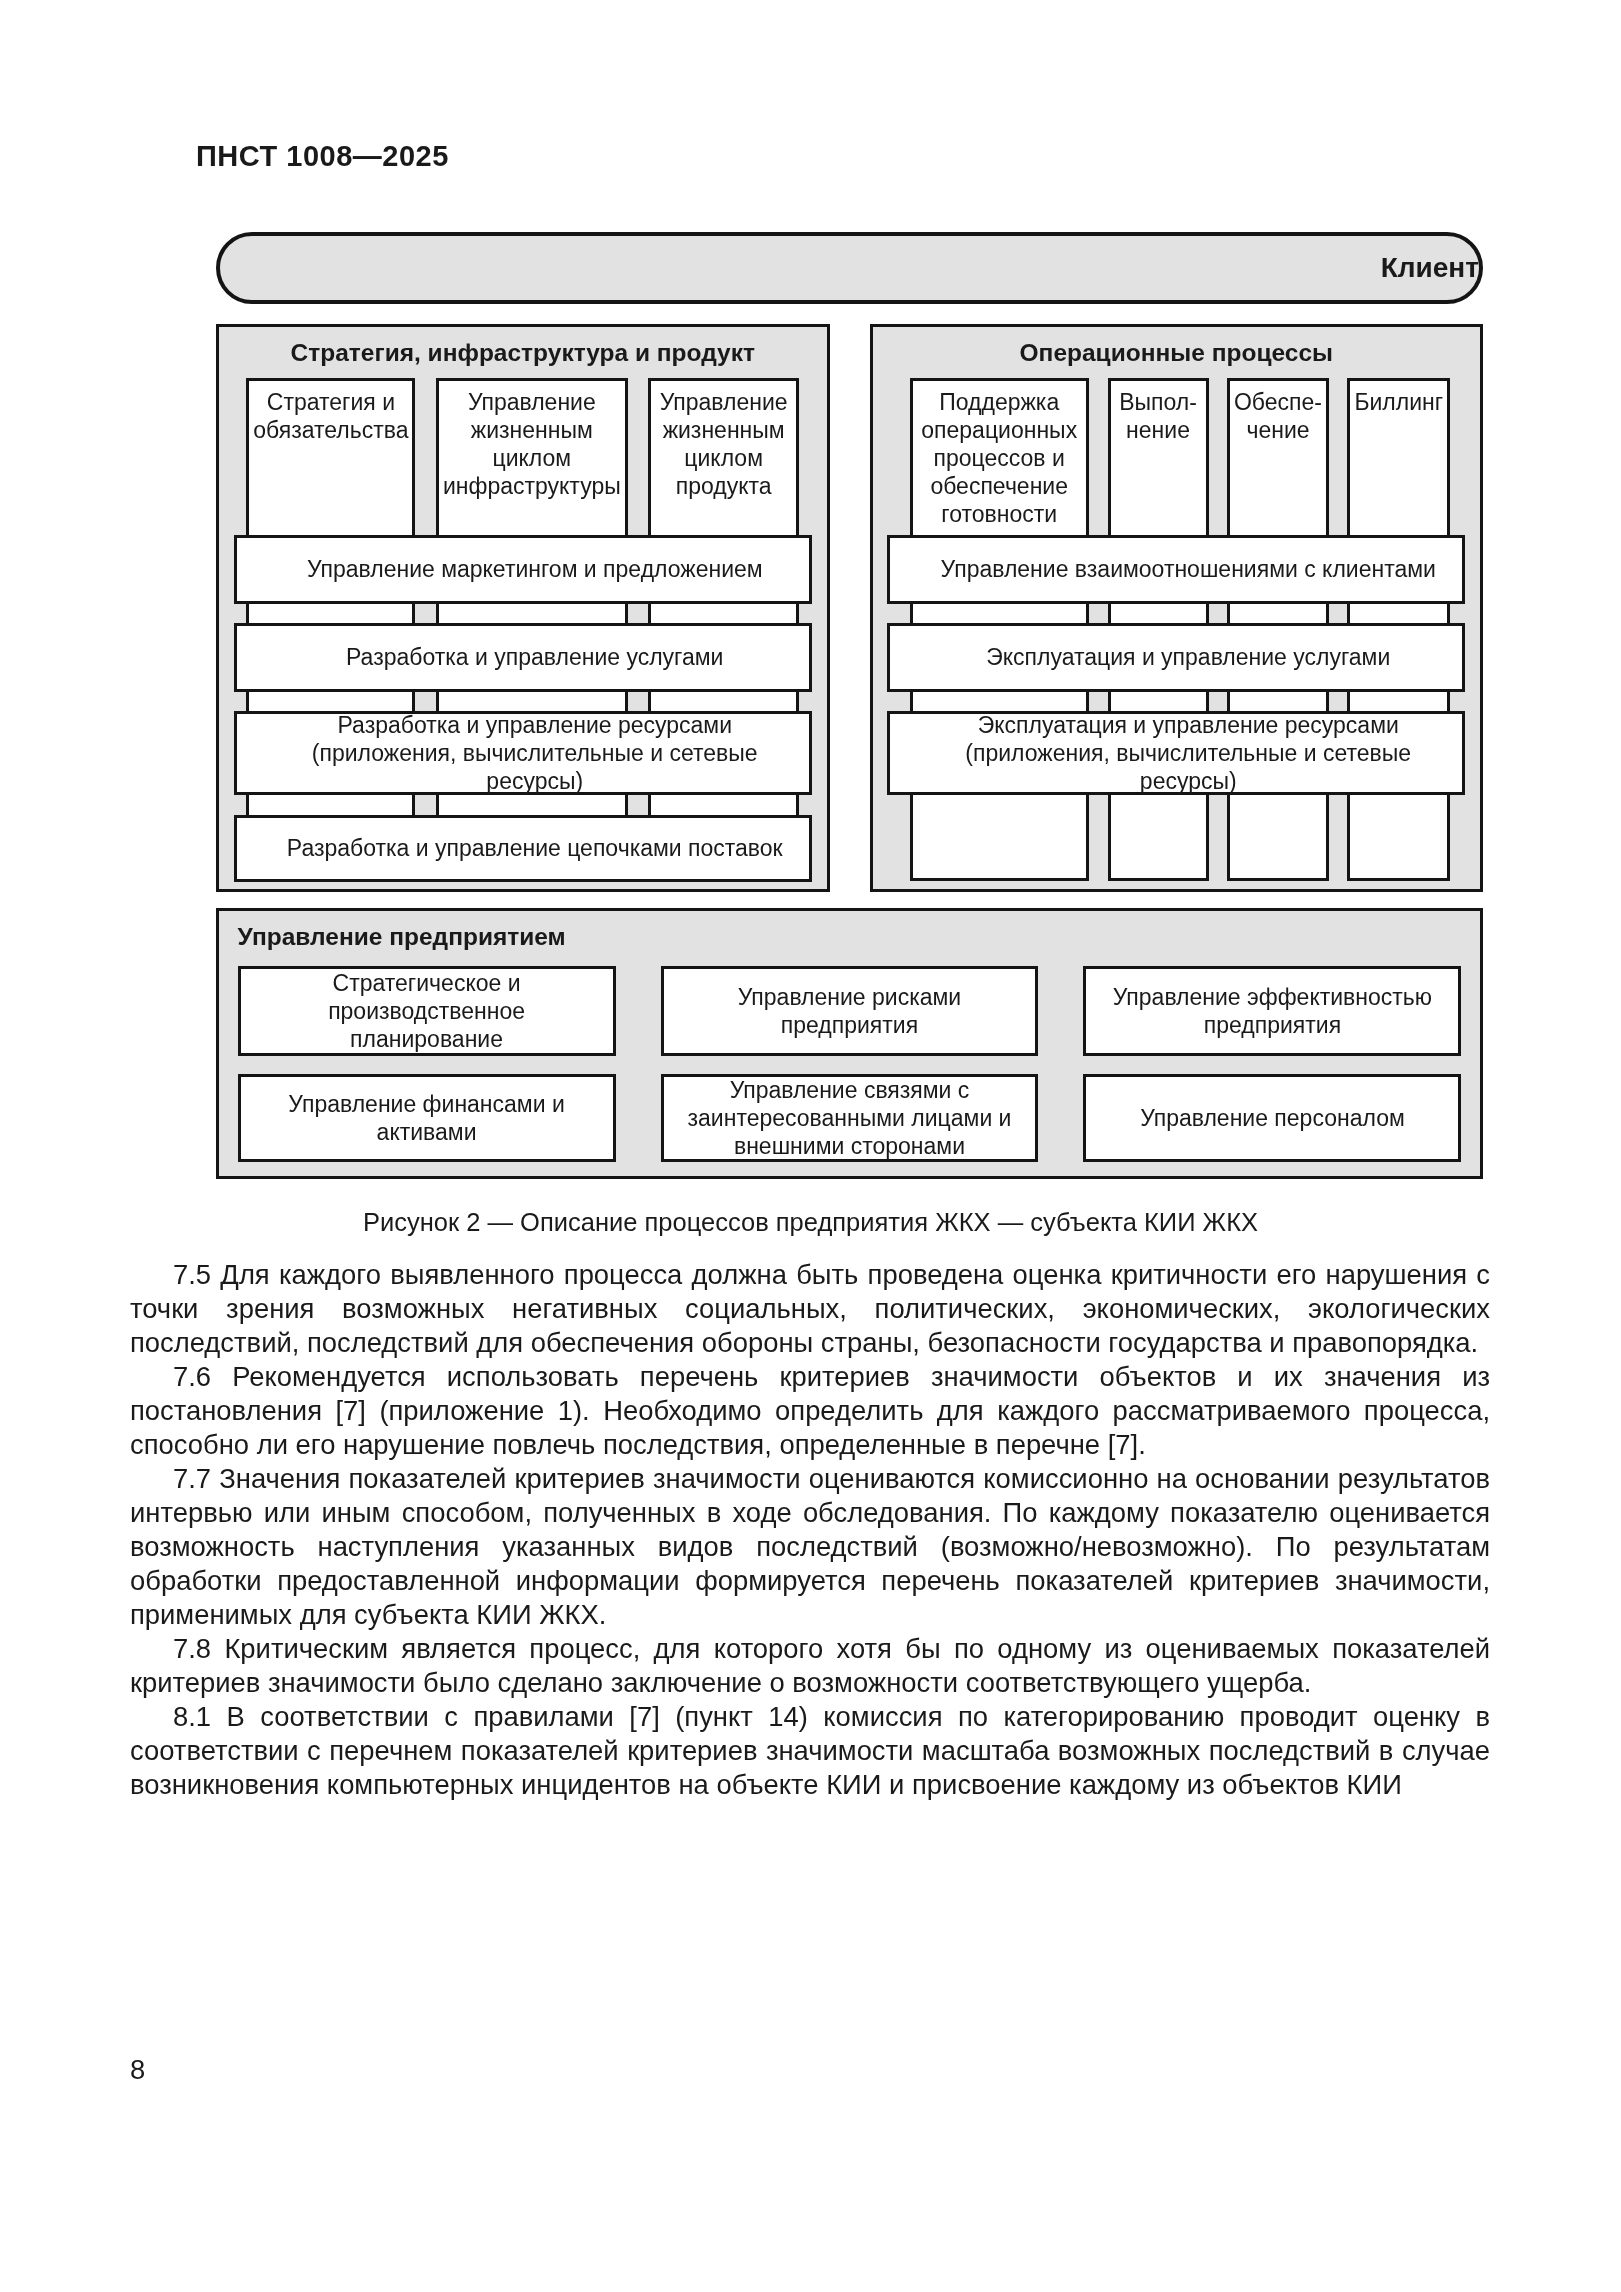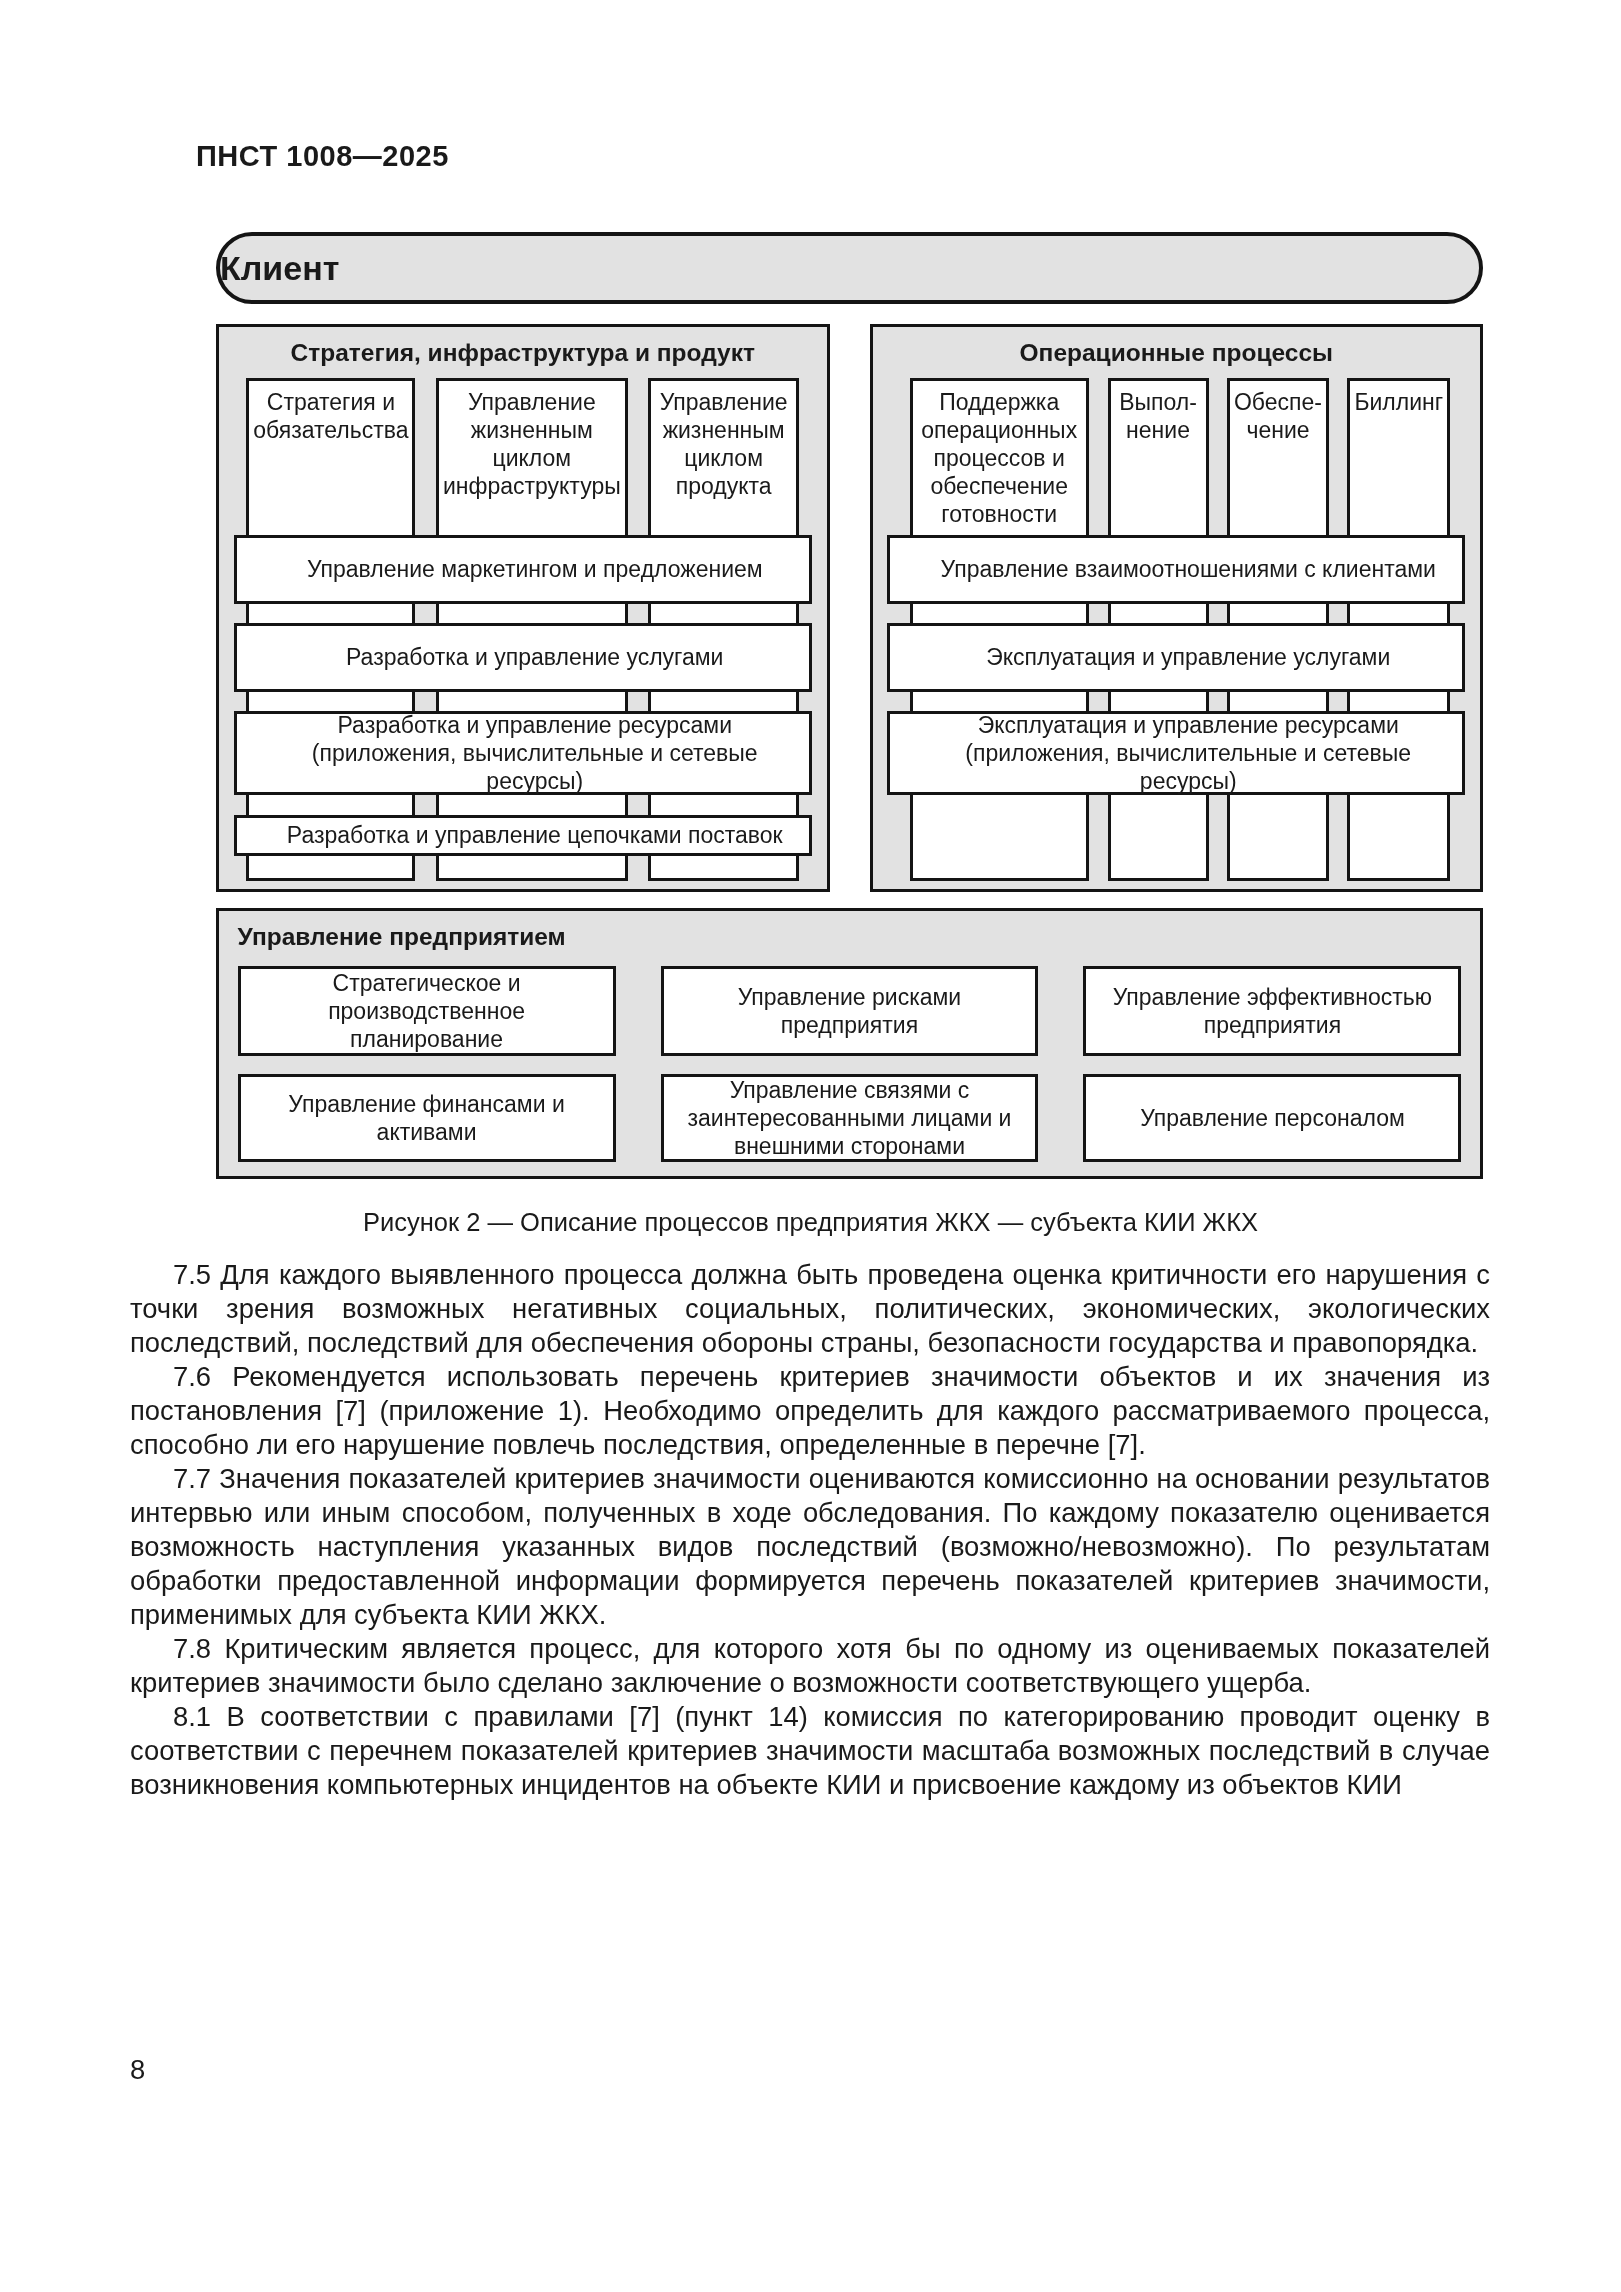--- a/index.html
+++ b/index.html
@@ -21,22 +21,22 @@
   .doc-header{
     position:absolute;left:196px;top:140px;
     font-size:29px;font-weight:bold;letter-spacing:0.5px;
   }
   
   .figure{position:absolute;left:216px;top:232px;width:1267px;}
   .client-capsule{
     height:72px;box-sizing:border-box;
     border:4.9px solid var(--line);border-radius:39px;
     background:var(--panel-bg);
-    display:flex;align-items:center;justify-content:flex-start;
-    font-size:34px;font-weight:bold;
+    display:flex;align-items:center;justify-content:flex-end;
+    font-size:28px;font-weight:bold;
   }
   .panels{display:flex;gap:40px;margin-top:19.6px;}
   .panel{
     position:relative;flex:1;height:568px;box-sizing:border-box;
     background:var(--panel-bg);border:3.9px solid var(--line);
   }
   .panel-title{
     text-align:center;margin-top:12.7px;
     font-size:24.5px;font-weight:bold;
   }
@@ -58,21 +58,21 @@
     position:absolute;left:14.7px;right:14.7px;z-index:2;box-sizing:border-box;
     background:var(--box-bg);border:3.9px solid var(--line);
     display:flex;align-items:center;justify-content:center;
     text-align:center;font-size:23px;line-height:28px;
     white-space:pre-line;
     padding-left:24px;
   }
   .bar.b1{top:208px;height:69px;}
   .bar.b2{top:296px;height:69px;}
   .bar.b3{top:384px;height:84px;}
-  .bar.b4{top:488px;height:41px;}
+  .bar.b4{top:488px;height:67px;}
   .enterprise{
     margin-top:16.7px;height:271px;box-sizing:border-box;
     background:var(--panel-bg);border:3.9px solid var(--line);
     padding:0 18.6px;
   }
   .ent-title{margin-top:11.8px;font-size:24.5px;font-weight:bold;}
   .ent-row{display:flex;gap:45px;}
   .ent-row.r1{margin-top:14.7px;}
   .ent-row.r2{margin-top:18.6px;}
   .ent-box{

